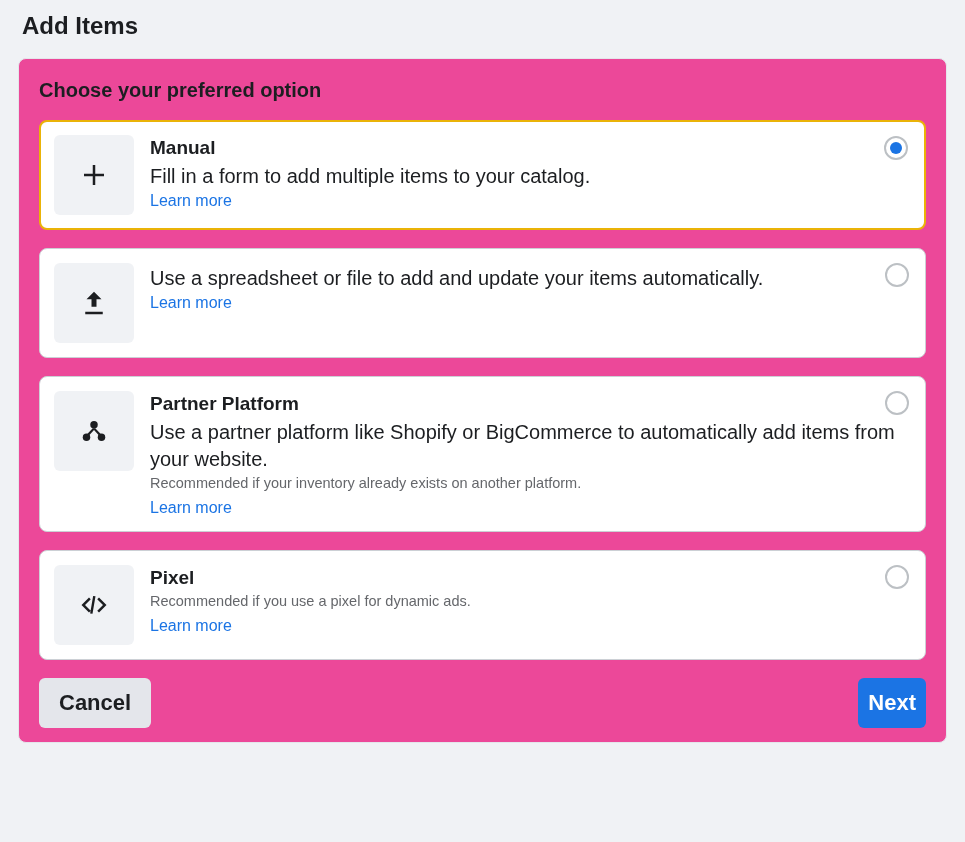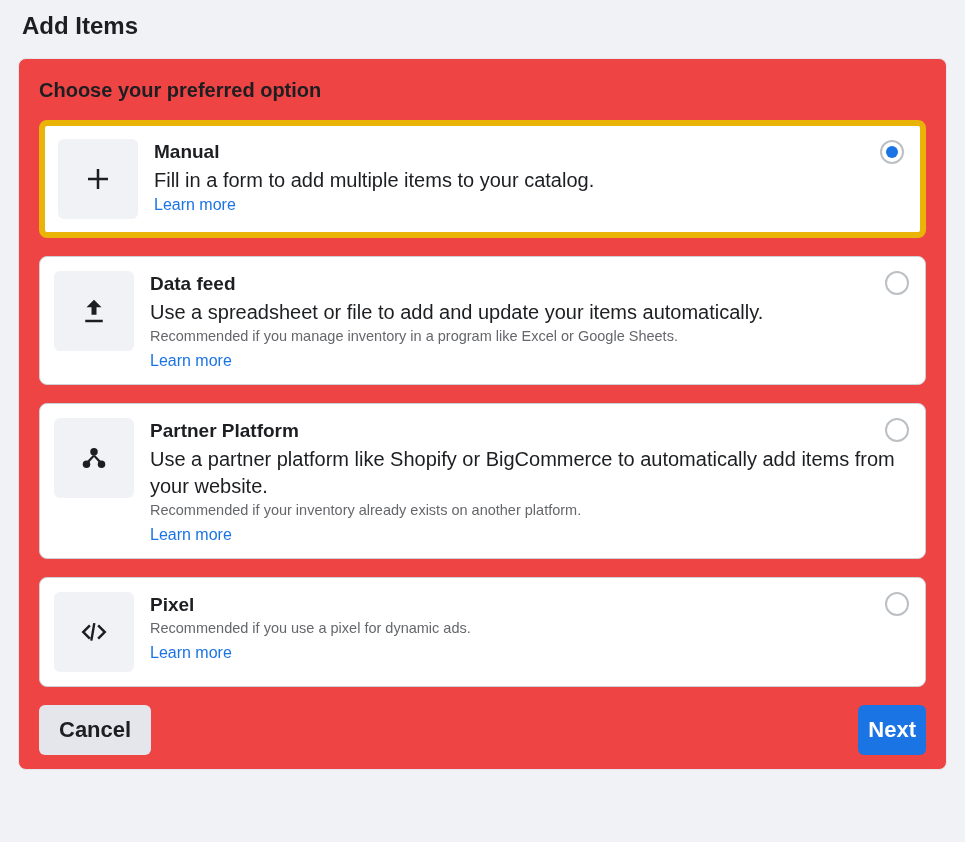--- a/index.html
+++ b/index.html
@@ -11,21 +11,21 @@
   overflow: hidden;
   color: #1c1e21;
 }
 .page-title {
   font-size: 24px;
   font-weight: 700;
   padding: 12px 0 18px 22px;
   color: #1c1e21;
 }
 .panel {
-  background: #ef4444;
+  background: #ec4899;
   margin: 0 18px;
   border: 1px solid #e4e6eb;
   border-radius: 8px;
   padding: 20px 20px 14px 20px;
 }
 .panel-subtitle {
   font-size: 20px;
   font-weight: 700;
   margin-bottom: 18px;
   color: #1c1e21;
@@ -35,21 +35,21 @@
   align-items: flex-start;
   border: 1px solid #ccd0d5;
   border-radius: 8px;
   padding: 14px 16px 14px 14px;
   margin-bottom: 18px;
   position: relative;
   cursor: pointer;
   background: #fff;
 }
 .option-card.selected {
-  border: 6px solid #eab308;
+  border: 2px solid #eab308;
   padding: 13px 15px 13px 13px;
 }
 .option-icon-box {
   width: 80px;
   height: 80px;
   background: #f0f2f5;
   border-radius: 6px;
   display: flex;
   align-items: center;
   justify-content: center;
@@ -145,23 +145,21 @@
       </div>
   </div>
 
   <div class="option-card">
     <div class="option-icon-box">
       <svg viewBox="0 0 24 24">
           <path d="M12 3l6 6h-4v6h-4V9H6l6-6zM5 19h14v2H5z"></path>
         </svg>
     </div>
     <div class="option-body">
-      <div class="option-title">Data feed</div>
       <div class="option-desc">Use a spreadsheet or file to add and update your items automatically.</div>
-      <div class="option-reco">Recommended if you manage inventory in a program like Excel or Google Sheets.</div>
       <a href="#" class="option-learn">Learn more</a>
     </div>
     <div class="option-radio"></div>
   </div>
 
   <div class="option-card">
     <div class="option-icon-box">
       <svg viewBox="0 0 24 24">
           <circle cx="12" cy="7" r="3"></circle>
           <circle cx="6" cy="17" r="3"></circle>

